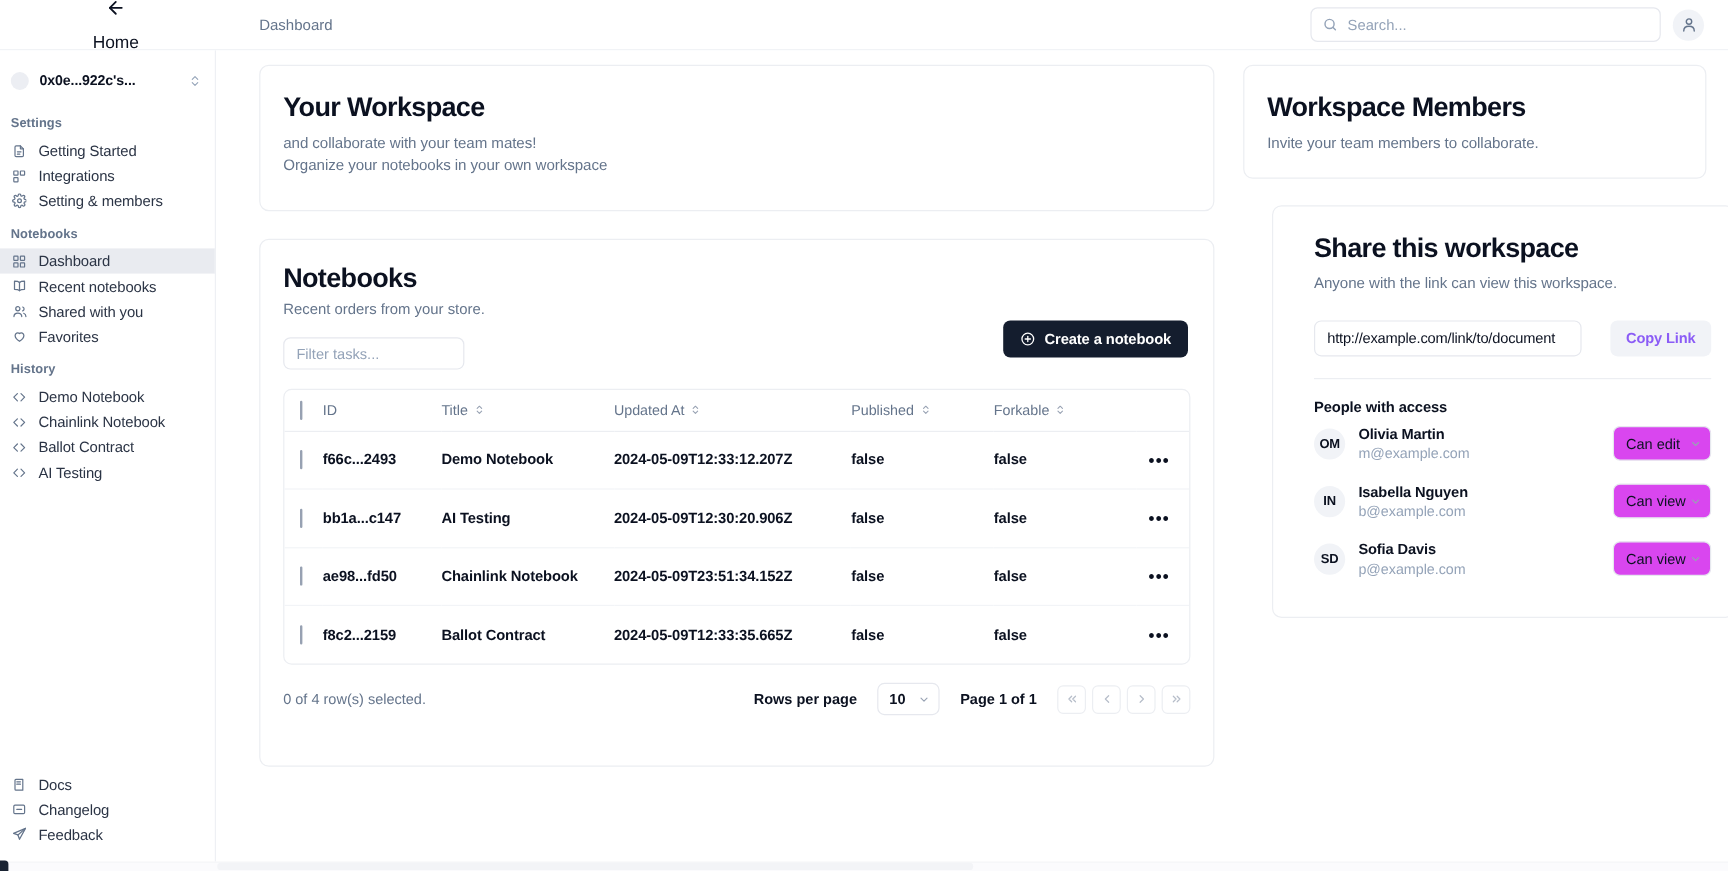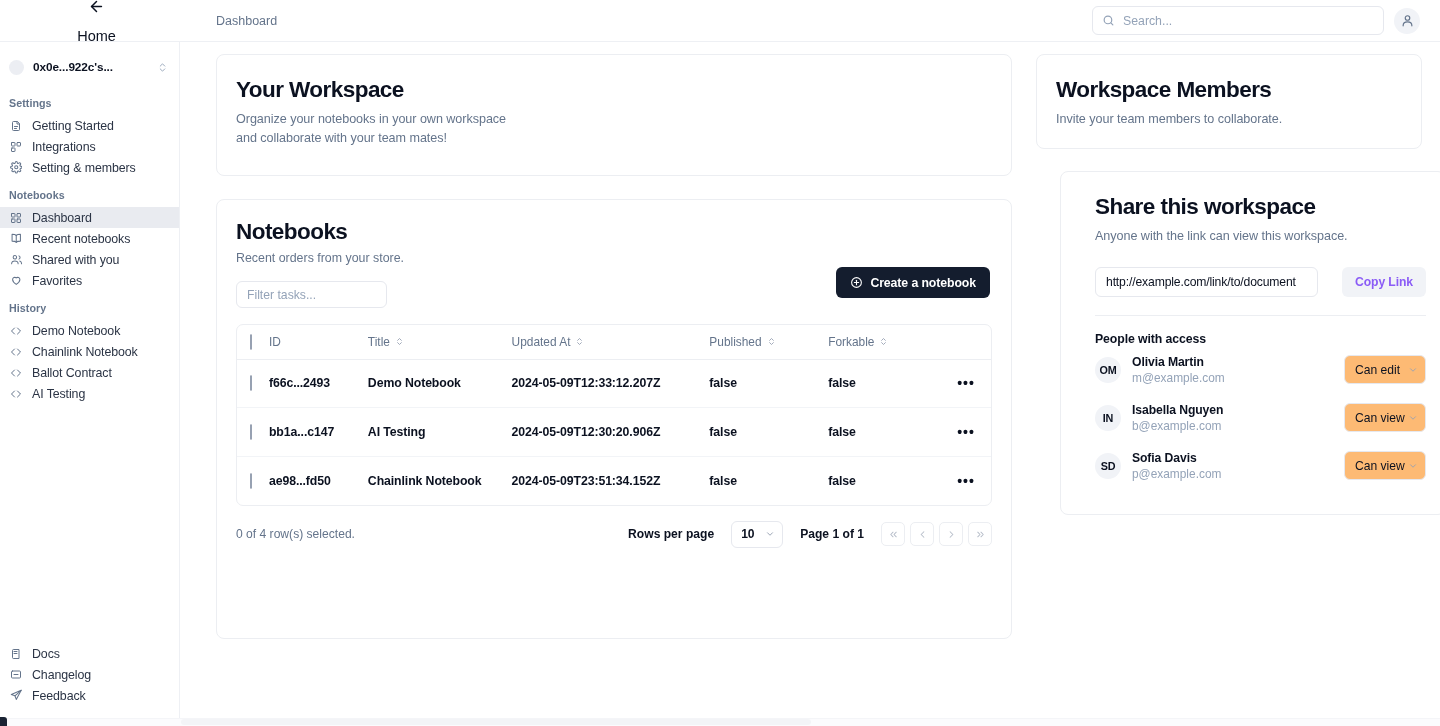--- a/index.html
+++ b/index.html
@@ -406,21 +406,21 @@
   .p-text { flex: 1; }
   .perm-select {
     width: 82px; height: 29px;
     border: 1px solid #e6e8ee;
     border-radius: 6px;
     display: flex; align-items: center; justify-content: space-between;
     padding: 0 7px 0 10px;
     font-size: 12.1px;
     color: #0b1120;
     flex: none;
-    background: #fdba74;
+    background: #d946ef;
   }
 
   
   .hscroll {
     position: absolute;
     left: 0; bottom: 0;
     width: 1440px; height: 8px;
     background: #fbfbfd;
     border-top: 1px solid #f4f5f8;
   }
@@ -627,22 +627,22 @@
       <span>Feedback</span>
     </div>
   </div>
 </div>
 
 <div class="main">
 
   <div class="card ws-card">
     <div class="h1">Your Workspace</div>
     <div class="sub">
+      <div>and collaborate with your team mates!</div>
       <div>Organize your notebooks in your own workspace</div>
-      <div>and collaborate with your team mates!</div>
     </div>
   </div>
 
   <div class="card nb-card">
     <div class="nb-head">
       <div class="h1">Notebooks</div>
       <div class="nb-sub">Recent orders from your store.</div>
       <div class="create-btn">
         <span class="plus-ico">
           <svg width="13" height="13" viewBox="0 0 24 24" fill="none" stroke="currentColor" stroke-width="2" stroke-linecap="round">
@@ -745,20 +745,31 @@
             <td class="col-chk"><span class="chk"></span></td>
             <td class="col-id">ae98...fd50</td>
             <td class="col-title">Chainlink Notebook</td>
             <td class="col-date">2024-05-09T23:51:34.152Z</td>
             <td class="col-pub">false</td>
             <td class="col-fork">false</td>
             <td class="col-act">
                 <div class="dots">•••</div>
               </td>
           </tr>
+          <tr>
+            <td class="col-chk"><span class="chk"></span></td>
+            <td class="col-id">f8c2...2159</td>
+            <td class="col-title">Ballot Contract</td>
+            <td class="col-date">2024-05-09T12:33:35.665Z</td>
+            <td class="col-pub">false</td>
+            <td class="col-fork">false</td>
+            <td class="col-act">
+                <div class="dots">•••</div>
+              </td>
+          </tr>
         </tbody>
       </table>
     </div>
 
     <div class="pager">
       <div class="pager-left">0 of 4 row(s) selected.</div>
       <div class="pager-right">
         <span class="rows-label">Rows per page</span>
         <div class="rows-select">
           <span>10</span>

